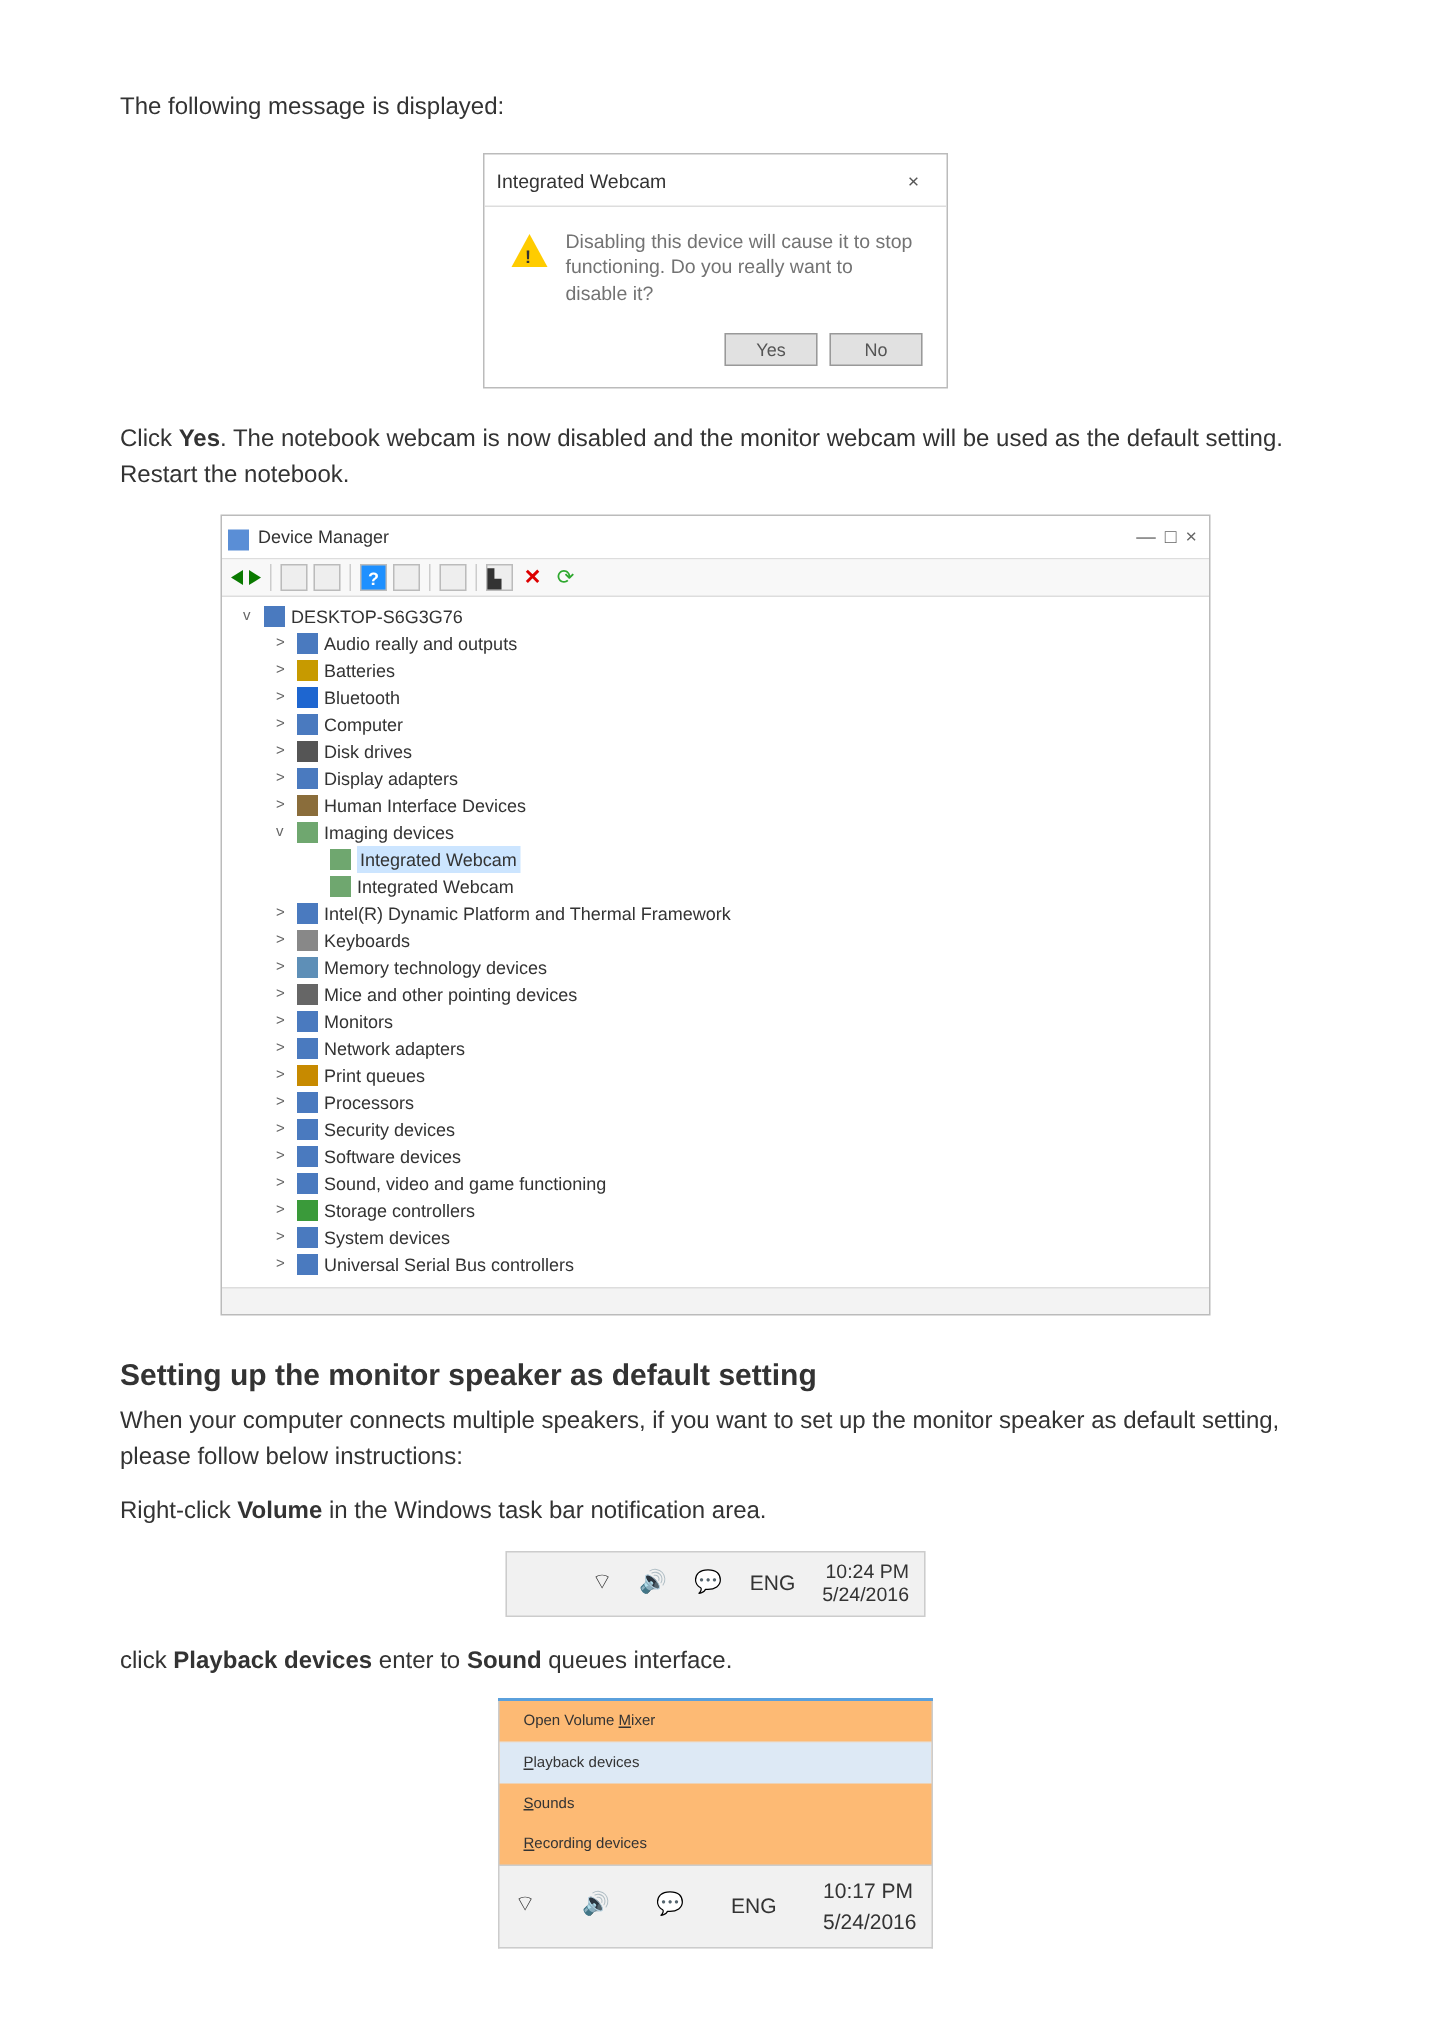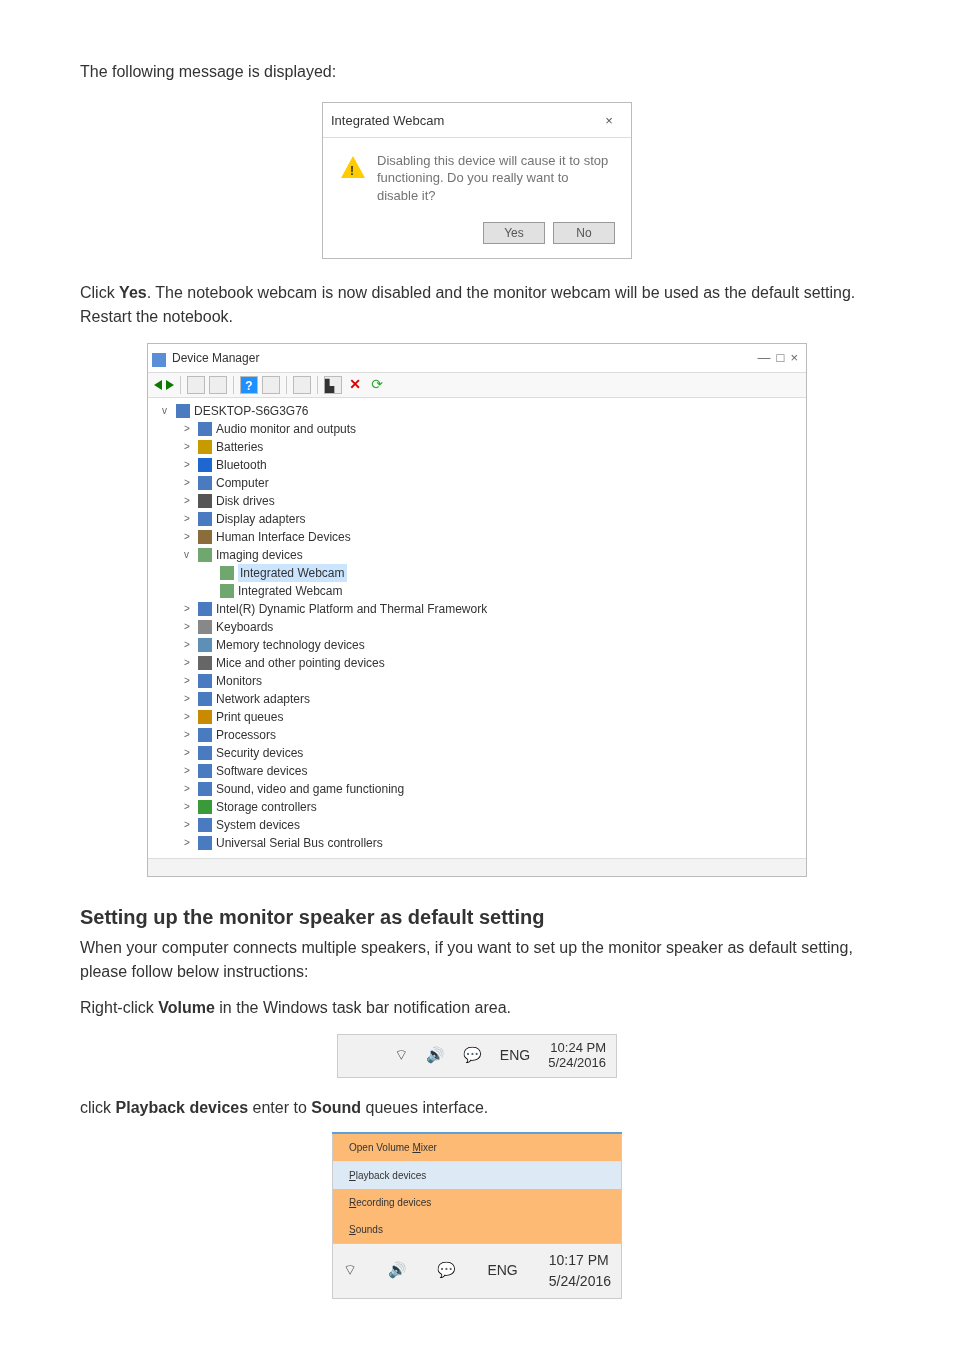--- a/index.html
+++ b/index.html
@@ -168,21 +168,21 @@
   <div class="dm-tree" id="dm-tree">
     <div class="row lvl1">
       <span class="chevron">v</span>
       <span class="dicon" style="background:#4a7abf"></span>
       <span>DESKTOP-S6G3G76</span>
     </div>
 
   <div class="row lvl2">
         <span class="chevron">&gt;</span>
         <span class="dicon" style="background: rgb(74, 122, 191);"></span>
-        <span>Audio monitor and outputs</span>
+        <span>Audio really and outputs</span>
       </div>
       <div class="row lvl2">
         <span class="chevron">&gt;</span>
         <span class="dicon" style="background: rgb(199, 154, 0);"></span>
         <span>Batteries</span>
       </div>
       <div class="row lvl2">
         <span class="chevron">&gt;</span>
         <span class="dicon" style="background: rgb(30, 102, 208);"></span>
         <span>Bluetooth</span>
@@ -320,24 +320,24 @@
 <div class="ctxwrap">
   <div class="ctxmenu">
     <div class="mi">
       <span>Open Volume </span><span class="acc">M</span><span>ixer</span>
     </div>
     <hr>
     <div class="mi hover">
       <span class="acc">P</span><span>layback devices</span>
     </div>
     <div class="mi">
+      <span class="acc">S</span><span>ounds</span>
+    </div>
+    <div class="mi">
       <span class="acc">R</span><span>ecording devices</span>
-    </div>
-    <div class="mi">
-      <span class="acc">S</span><span>ounds</span>
     </div>
   </div>
   <div class="ctx-taskbar">
     <span class="ticon">⌔</span>
     <span class="ticon">🔊</span>
     <span class="ticon">💬</span>
     <span>ENG</span>
     <span class="clock">
       <span>10:17 PM</span><br>
       <span>5/24/2016</span>

